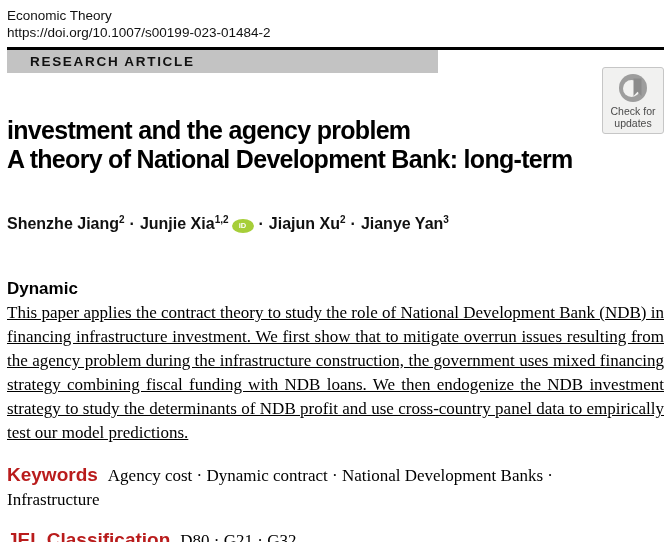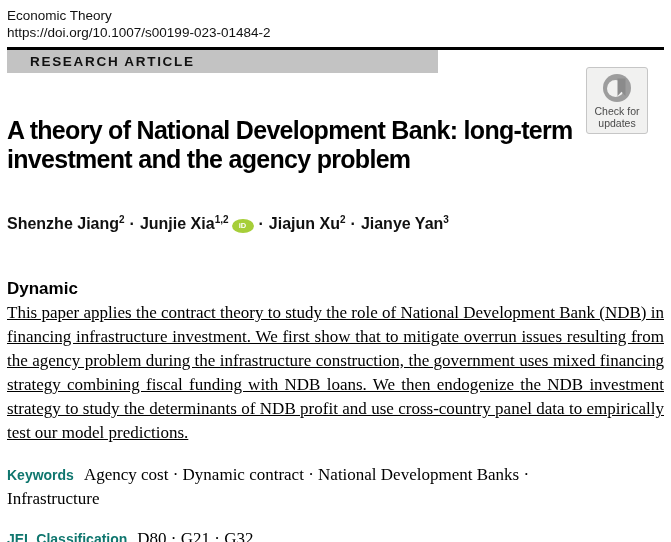--- a/index.html
+++ b/index.html
@@ -21,21 +21,21 @@
   .doi{font-size:13.5px;line-height:17px;color:#111;}
 
   .banner{margin-top:6px;border-top:3px solid #000;}
   .banner-bar{
     width:431px;height:23px;background:var(--banner-gray);
     display:flex;align-items:center;padding-left:7px;box-sizing:border-box;
   }
   .banner-bar span{font-weight:bold;font-size:13.5px;letter-spacing:1.7px;color:#111;padding-left:16px;}
 
   .badge{
-    position:absolute;top:67px;right:23px;width:62px;box-sizing:border-box;
+    position:absolute;top:67px;right:7px;width:62px;box-sizing:border-box;
     background:var(--badge-bg);border:1px solid var(--badge-border);border-radius:3px;
     padding:5px 0 4px;text-align:center;cursor:pointer;
   }
   .badge svg{display:block;margin:0 auto 2px auto;}
   .badge-text{font-size:10.5px;line-height:12px;color:var(--badge-text);}
 
   .title{margin:43px 0 0 0;font-weight:bold;color:#000;}
   .title .title-line{display:block;font-size:25px;line-height:29px;letter-spacing:-0.7px;white-space:nowrap;}
 
   .authors{margin-top:26px;font-size:16px;font-weight:bold;color:#111;white-space:nowrap;}
@@ -47,21 +47,21 @@
     line-height:14px;text-align:center;margin-left:3px;vertical-align:1px;letter-spacing:0;margin-top:19px;
   }
 
   .abstract-heading{margin:46px 0 0 0;font-size:17px;line-height:20px;font-weight:bold;color:#000;}
   .abstract-text{
     margin:2px 0 0 0;font-family:"Liberation Serif",serif;font-size:17px;
     line-height:24px;text-align:justify;color:#000;text-decoration:underline;
   }
 
   .kv-line{font-family:"Liberation Serif",serif;font-size:17px;line-height:24px;color:#000;}
-  .kv-line .label{font-family:"Liberation Sans",sans-serif;font-weight:bold;font-size:14px;color:#0f766e;margin-right:10px;}
+  .kv-line .label{font-family:"Liberation Sans",sans-serif;font-weight:bold;font-size:19px;color:#b91c1c;margin-right:10px;}
   .keywords{margin:18px 0 0 0;max-width:618px;}
   .jel{margin:16px 0 0 0;}
 </style>
 </head>
 <body>
 
 <div class="page">
 
   <div class="masthead">
     <div class="journal">Economic Theory</div>
@@ -80,22 +80,22 @@
       <circle cx="13.5" cy="15.5" r="8.5" fill="var(--badge-bg,#f1f1f0)"></circle>
       <path d="M15.5 5.5 L23.5 5.5 L23.5 23 L19.5 18.7 L15.5 23 Z" fill="#8b8b8b"></path>
     </svg>
     <div class="badge-text">
       <div>Check for</div>
       <div>updates</div>
     </div>
   </div>
 
   <h1 class="title">
+    <span class="title-line">investment and the agency problem</span>
     <span class="title-line">A theory of National Development Bank: long-term</span>
-    <span class="title-line">investment and the agency problem</span>
   </h1>
 
   <div class="authors"><span>Shenzhe Jiang<sup>2</sup></span><span class="author-sep">·</span><span>Junjie Xia<sup>1,2</sup><span class="orcid">iD</span></span><span class="author-sep">·</span><span>Jiajun Xu<sup>2</sup></span><span class="author-sep">·</span><span>Jianye Yan<sup>3</sup></span></div>
 
   <h2 class="abstract-heading">Dynamic</h2>
   <p class="abstract-text">This paper applies the contract theory to study the role of National Development Bank (NDB) in financing infrastructure investment. We first show that to mitigate overrun issues resulting from the agency problem during the infrastructure construction, the government uses mixed financing strategy combining fiscal funding with NDB loans. We then endogenize the NDB investment strategy to study the determinants of NDB profit and use cross-country panel data to empirically test our model predictions.</p>
 
   <p class="kv-line keywords">
     <span class="label">Keywords</span><span>Agency cost · Dynamic contract · National Development Banks · Infrastructure</span>
   </p>

